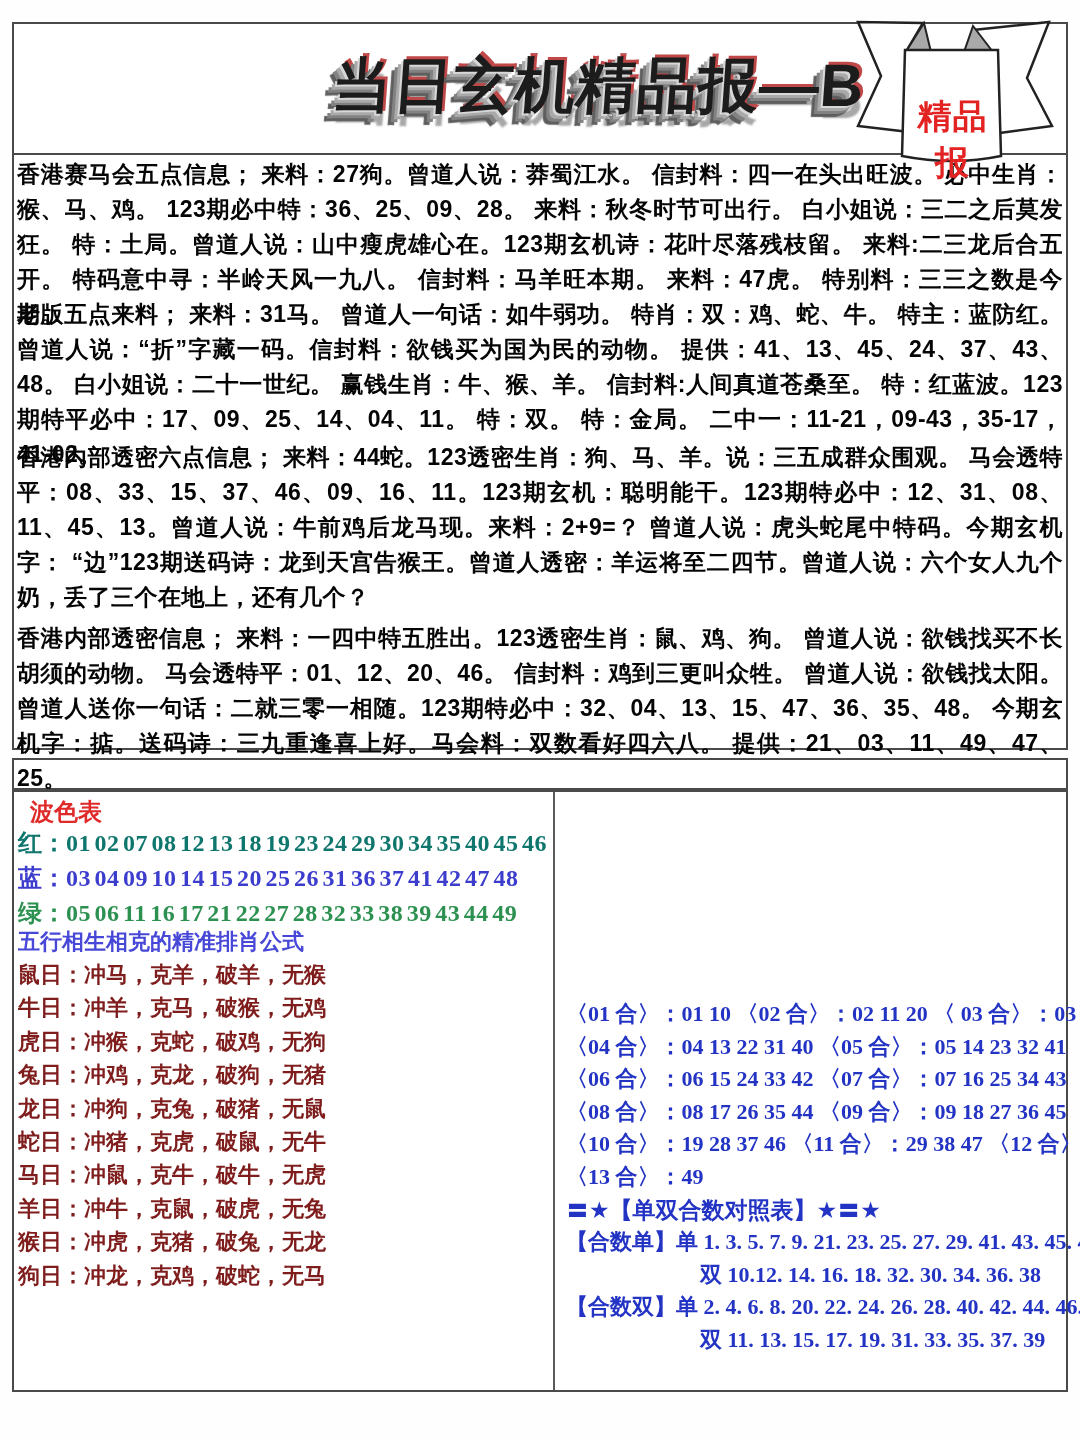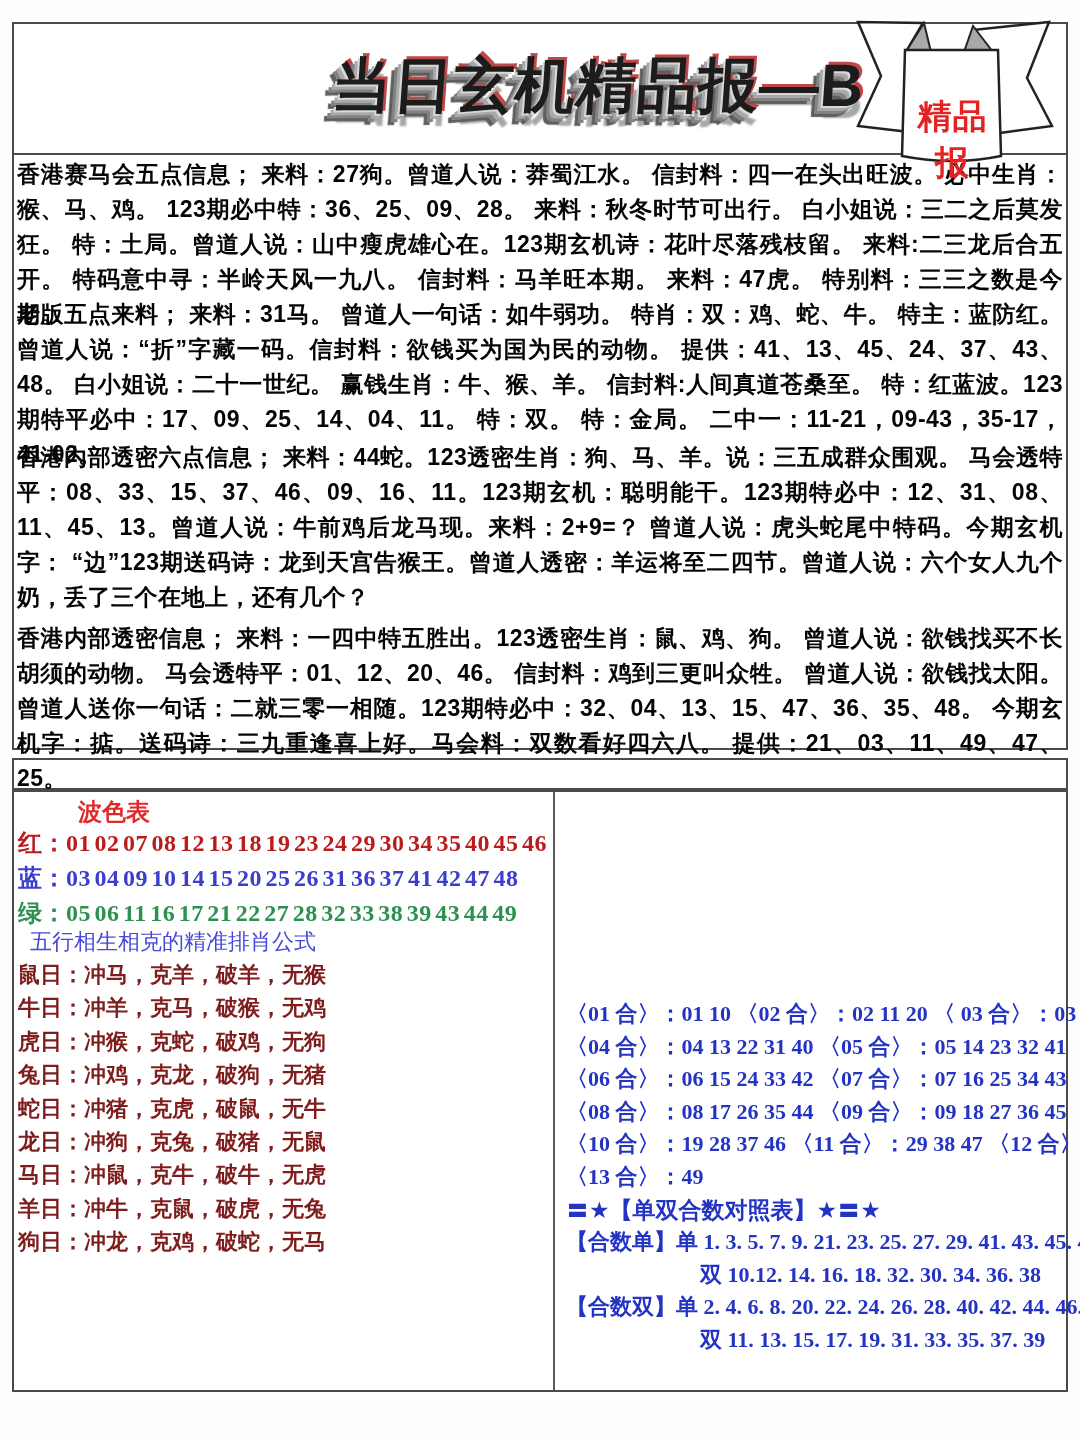--- a/index.html
+++ b/index.html
@@ -39,30 +39,30 @@
   
   .bulletin{
     position:absolute;left:17px;width:1046px;
     font-size:23px;font-weight:bold;color:#050505;
     line-height:35px;letter-spacing:.5px;text-align:justify;
   }
   .bulletin-1{top:157px;} .bulletin-2{top:297px;}
   .bulletin-3{top:440px;} .bulletin-4{top:581px;margin-top:40px;}
 
   
-  .wave-title{position:absolute;left:30px;top:796px;font-size:24px;font-weight:bold;color:#e02a2a;margin-left:48px;}
+  .wave-title{position:absolute;left:30px;top:796px;font-size:24px;font-weight:bold;color:#e02a2a;}
   .wave-row{position:absolute;left:18px;white-space:nowrap;font-weight:bold;}
   .wave-row .wave-label{font-size:24px;}
   .wave-row .wave-nums{font-family:"Liberation Serif","DejaVu Serif",serif;font-size:24px;word-spacing:-3px;letter-spacing:.5px;}
-  .wave-red{top:827px;color:#b91c1c;}
+  .wave-red{top:827px;color:#0f766e;}
   .wave-blue{top:862px;color:#3c3ccd;}
   .wave-green{top:897px;color:#2c9150;}
 
   
-  .formula-title{position:absolute;left:30px;top:927px;font-size:22px;font-weight:normal;color:#4848d8;text-align:center;}
+  .formula-title{position:absolute;left:18px;top:927px;font-size:22px;font-weight:bold;color:#4848d8;text-align:center;}
   .zodiac-rows{position:absolute;left:18px;top:958px;width:520px;
     font-size:22px;font-weight:bold;color:#7f1d1d;}
   .zodiac-rows .zrow{height:33.4px;line-height:33.4px;white-space:nowrap;}
 
   
   .right-col{position:absolute;left:566px;top:998px;width:500px;
     font-family:"Liberation Serif","DejaVu Serif",serif;
     font-size:22px;font-weight:bold;color:#2334c4;}
   .right-col .line{height:32.6px;line-height:32.6px;white-space:nowrap;}
   .right-col .rc-title{font-family:"Liberation Sans","DejaVu Sans",sans-serif;font-size:23px;}
@@ -106,24 +106,25 @@
   <div class="wave-row wave-green">
     <span class="wave-label">绿：</span><span class="wave-nums">05 06 11 16 17 21 22 27 28 32 33 38 39 43 44 49</span>
   </div>
 
   <div class="formula-title">五行相生相克的精准排肖公式</div>
   <div class="zodiac-rows">
     <div class="zrow">鼠日：冲马，克羊，破羊，无猴</div>
     <div class="zrow">牛日：冲羊，克马，破猴，无鸡</div>
     <div class="zrow">虎日：冲猴，克蛇，破鸡，无狗</div>
     <div class="zrow">兔日：冲鸡，克龙，破狗，无猪</div>
+    <div class="zrow">龙日：冲狗，克兔，破猪，无鼠</div>
     <div class="zrow">蛇日：冲猪，克虎，破鼠，无牛</div>
-    <div class="zrow">龙日：冲狗，克兔，破猪，无鼠</div>
     <div class="zrow">马日：冲鼠，克牛，破牛，无虎</div>
     <div class="zrow">羊日：冲牛，克鼠，破虎，无兔</div>
+    <div class="zrow">猴日：冲虎，克猪，破兔，无龙</div>
     <div class="zrow">狗日：冲龙，克鸡，破蛇，无马</div>
   </div>
 
   <div class="right-col">
     <div class="line">〈01 合〉：01 10 〈02 合〉：02 11 20 〈 03 合〉：03 12 21 30</div>
     <div class="line">〈04 合〉：04 13 22 31 40 〈05 合〉：05 14 23 32 41</div>
     <div class="line">〈06 合〉：06 15 24 33 42 〈07 合〉：07 16 25 34 43</div>
     <div class="line">〈08 合〉：08 17 26 35 44 〈09 合〉：09 18 27 36 45</div>
     <div class="line">〈10 合〉：19 28 37 46 〈11 合〉：29 38 47 〈12 合〉：39 48</div>
     <div class="line">〈13 合〉：49</div>

